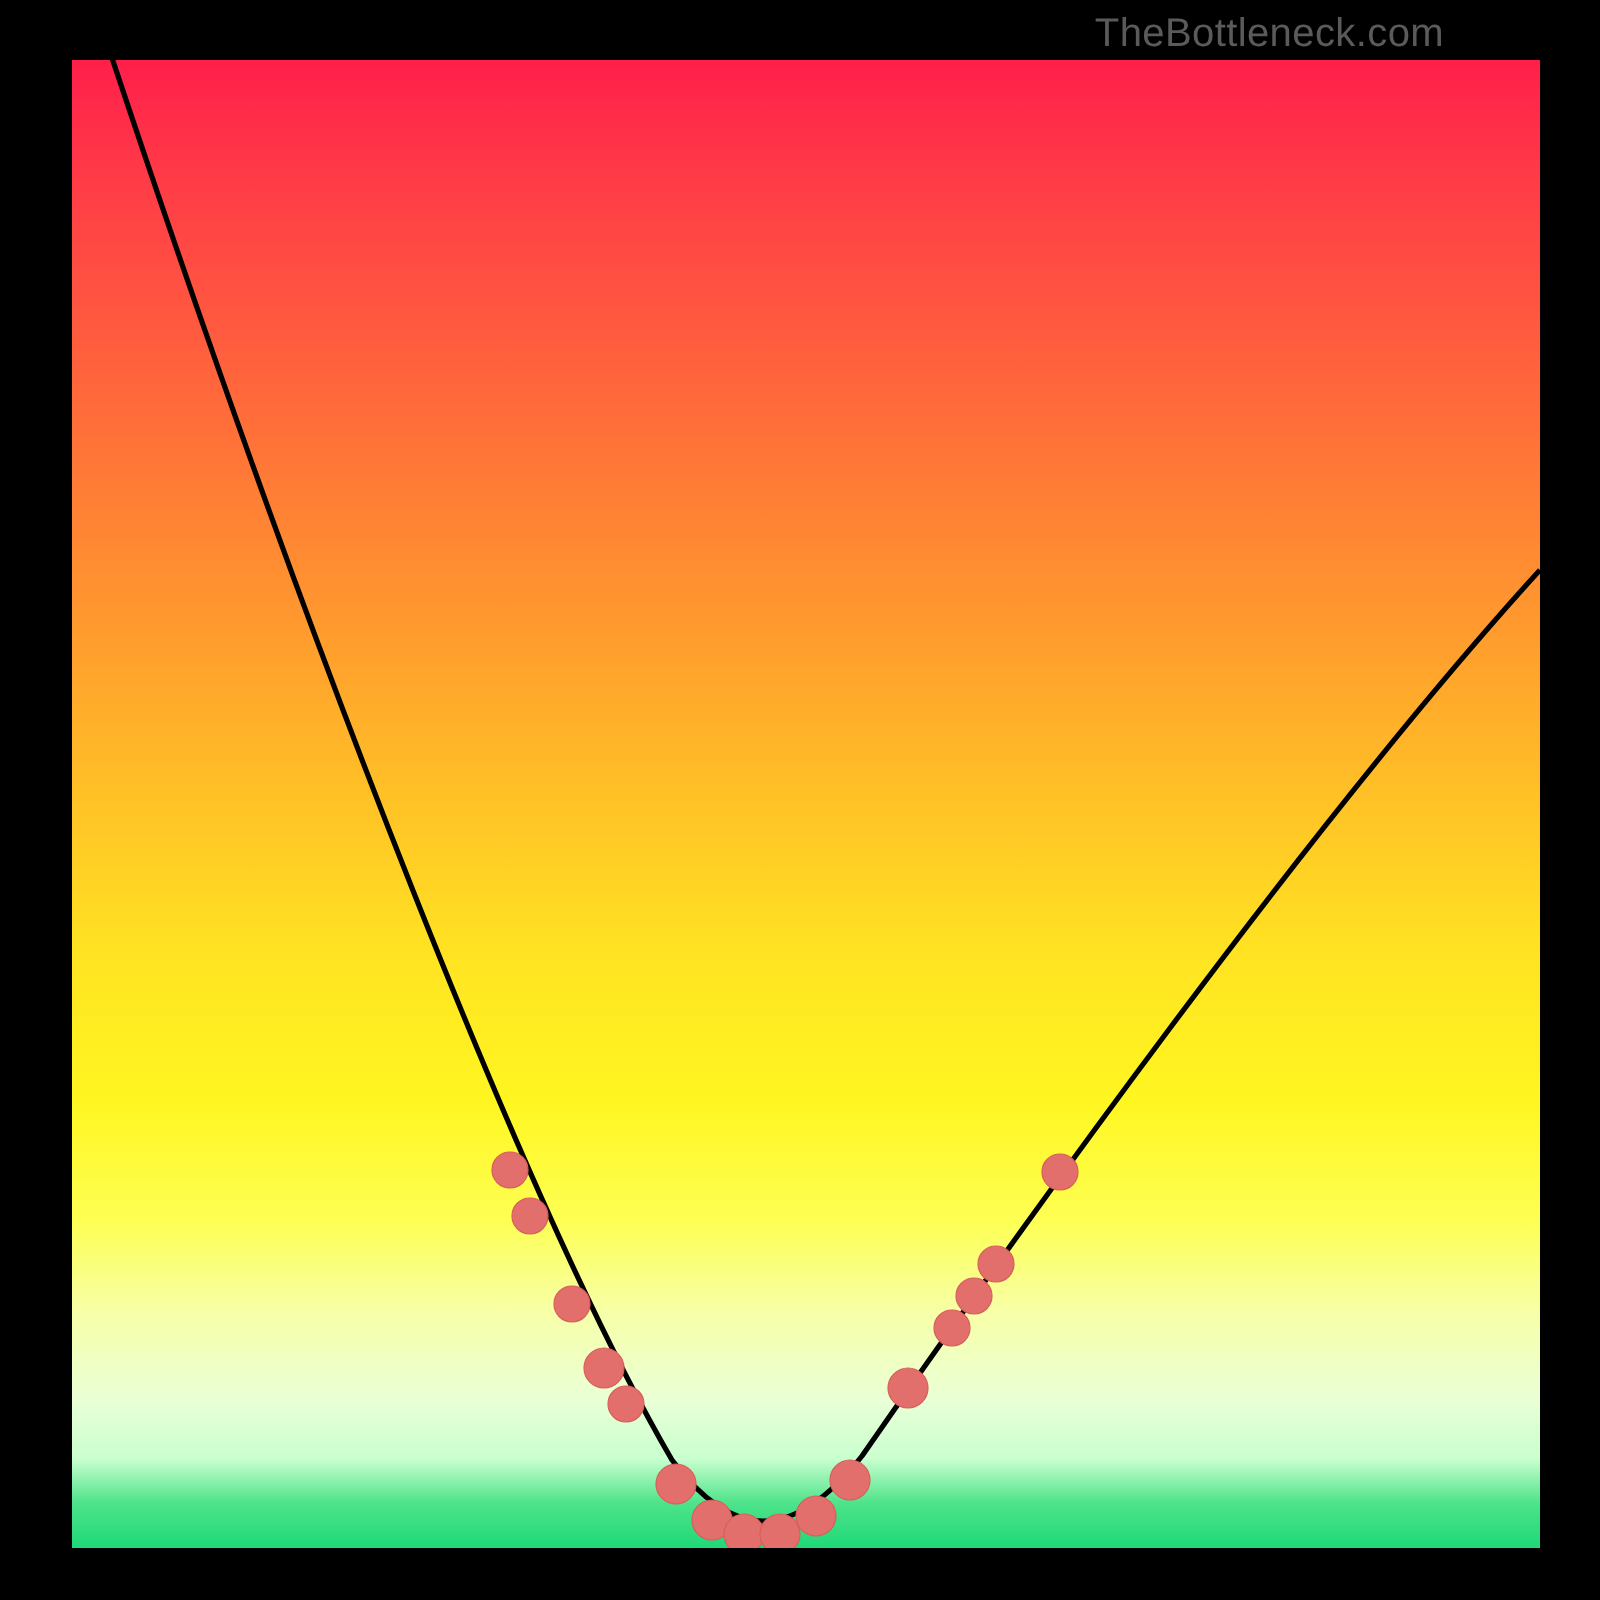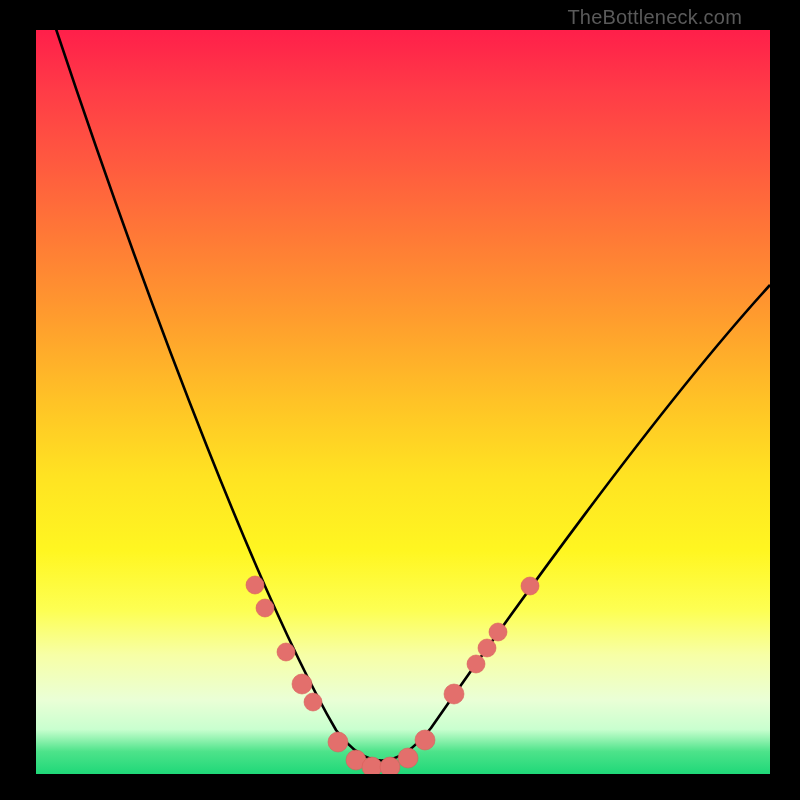--- a/index.html
+++ b/index.html
@@ -11,21 +11,20 @@
     background: #000;
     font-family: Arial, Helvetica, sans-serif;
   }
   .frame {
     position: absolute;
     left: 0;
     top: 0;
     width: 740px;
     height: 800px;
     background: #000;
-    padding-left: 20px;
   }
   .plot-area {
     position: absolute;
     left: 36px;
     top: 30px;
     width: 734px;
     height: 744px;
     background: linear-gradient(to bottom,
       #ff1f4a 0%,
       #ff3b47 8%,

